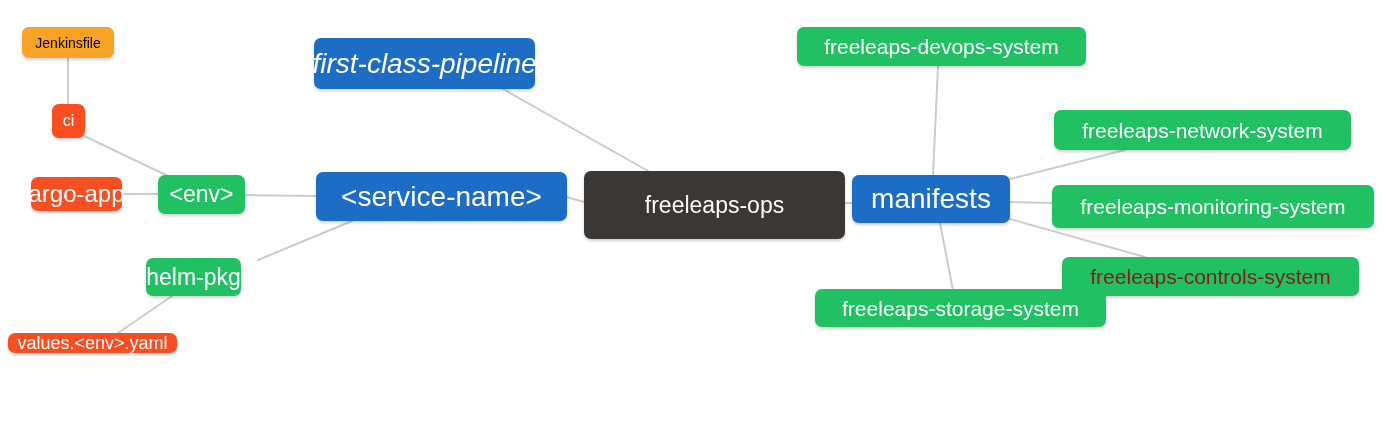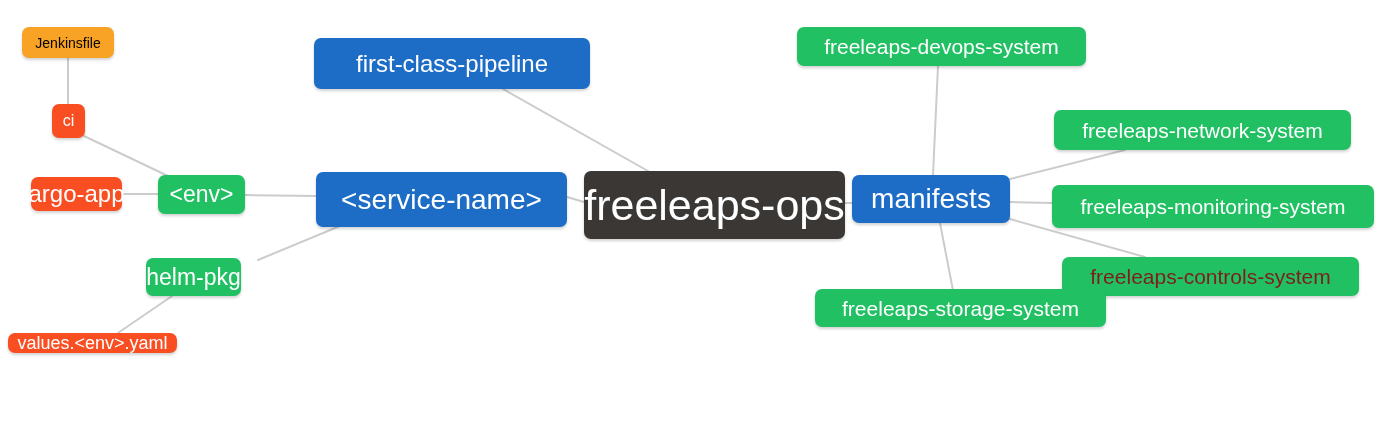--- a/index.html
+++ b/index.html
@@ -59,22 +59,22 @@
       <line x1="1010" y1="202" x2="1052" y2="203" stroke="#cccccc" stroke-width="2" stroke-linecap="round"></line>
       <line x1="1010" y1="219" x2="1145" y2="257" stroke="#cccccc" stroke-width="2" stroke-linecap="round"></line>
       <line x1="940" y1="223" x2="956" y2="306" stroke="#cccccc" stroke-width="2" stroke-linecap="round"></line>
     </svg>
 <div class="node" style="left: 22px; top: 27px; width: 92px; height: 31px; font-size: 14px; background: rgb(249, 163, 38); color: #000000;">Jenkinsfile</div>
     <div class="node" style="left: 52px; top: 104px; width: 33px; height: 34px; font-size: 16px; background: rgb(248, 78, 34); color: rgb(255, 255, 255);">ci</div>
     <div class="node" style="left: 31px; top: 177px; width: 91px; height: 34px; font-size: 24px; background: rgb(248, 78, 34); color: rgb(255, 255, 255);">argo-app</div>
     <div class="node" style="left: 158px; top: 175px; width: 87px; height: 39px; font-size: 23px; background: rgb(33, 192, 99); color: rgb(255, 255, 255);">&lt;env&gt;</div>
     <div class="node" style="left: 146px; top: 258px; width: 95px; height: 38px; font-size: 23px; background: rgb(33, 192, 99); color: rgb(255, 255, 255);">helm-pkg</div>
     <div class="node" style="left: 8px; top: 333px; width: 169px; height: 20px; font-size: 18px; background: rgb(248, 78, 34); color: rgb(255, 255, 255);">values.&lt;env&gt;.yaml</div>
-    <div class="node" style="left: 314px; top: 38px; width: 276px; height: 51px; font-size: 24px; background: rgb(29, 109, 198); color: rgb(255, 255, 255);">first-class-pipeline</div>
-    <div class="node" style="left: 316px; top: 172px; width: 251px; height: 55px; font-size: 28px; background: rgb(29, 109, 198); color: rgb(255, 255, 255);">&lt;service-name&gt;</div>
-    <div class="node" style="left: 584px; top: 171px; width: 261px; height: 68px; font-size: 43px; background: rgb(58, 55, 53); color: rgb(255, 255, 255);">freeleaps-ops</div>
+    <div class="node" style="left: 314px; top: 38px; width: 221px; height: 51px; font-size: 28px; background: rgb(29, 109, 198); color: rgb(255, 255, 255); font-style: italic;">first-class-pipeline</div>
+    <div class="node" style="left: 316px; top: 172px; width: 251px; height: 49px; font-size: 28px; background: rgb(29, 109, 198); color: rgb(255, 255, 255);">&lt;service-name&gt;</div>
+    <div class="node" style="left: 584px; top: 171px; width: 261px; height: 68px; font-size: 23px; background: rgb(58, 55, 53); color: rgb(255, 255, 255);">freeleaps-ops</div>
     <div class="node" style="left: 852px; top: 175px; width: 158px; height: 48px; font-size: 28px; background: rgb(29, 109, 198); color: rgb(255, 255, 255);">manifests</div>
     <div class="node" style="left: 1054px; top: 110px; width: 297px; height: 40px; font-size: 21px; background: rgb(33, 192, 99); color: rgb(255, 255, 255);">freeleaps-network-system</div>
     <div class="node" style="left: 797px; top: 27px; width: 289px; height: 39px; font-size: 21px; background: rgb(33, 192, 99); color: rgb(255, 255, 255);">freeleaps-devops-system</div>
     <div class="node" style="left: 1052px; top: 185px; width: 322px; height: 43px; font-size: 21px; background: rgb(33, 192, 99); color: rgb(255, 255, 255);">freeleaps-monitoring-system</div>
     <div class="node" style="left: 1062px; top: 257px; width: 297px; height: 39px; font-size: 21px; background: rgb(33, 192, 99); color: #7f1d1d;">freeleaps-controls-system</div>
     <div class="node" style="left: 815px; top: 289px; width: 291px; height: 38px; font-size: 21px; background: rgb(33, 192, 99); color: rgb(255, 255, 255);">freeleaps-storage-system</div>
   </div>
 
 </body></html>

